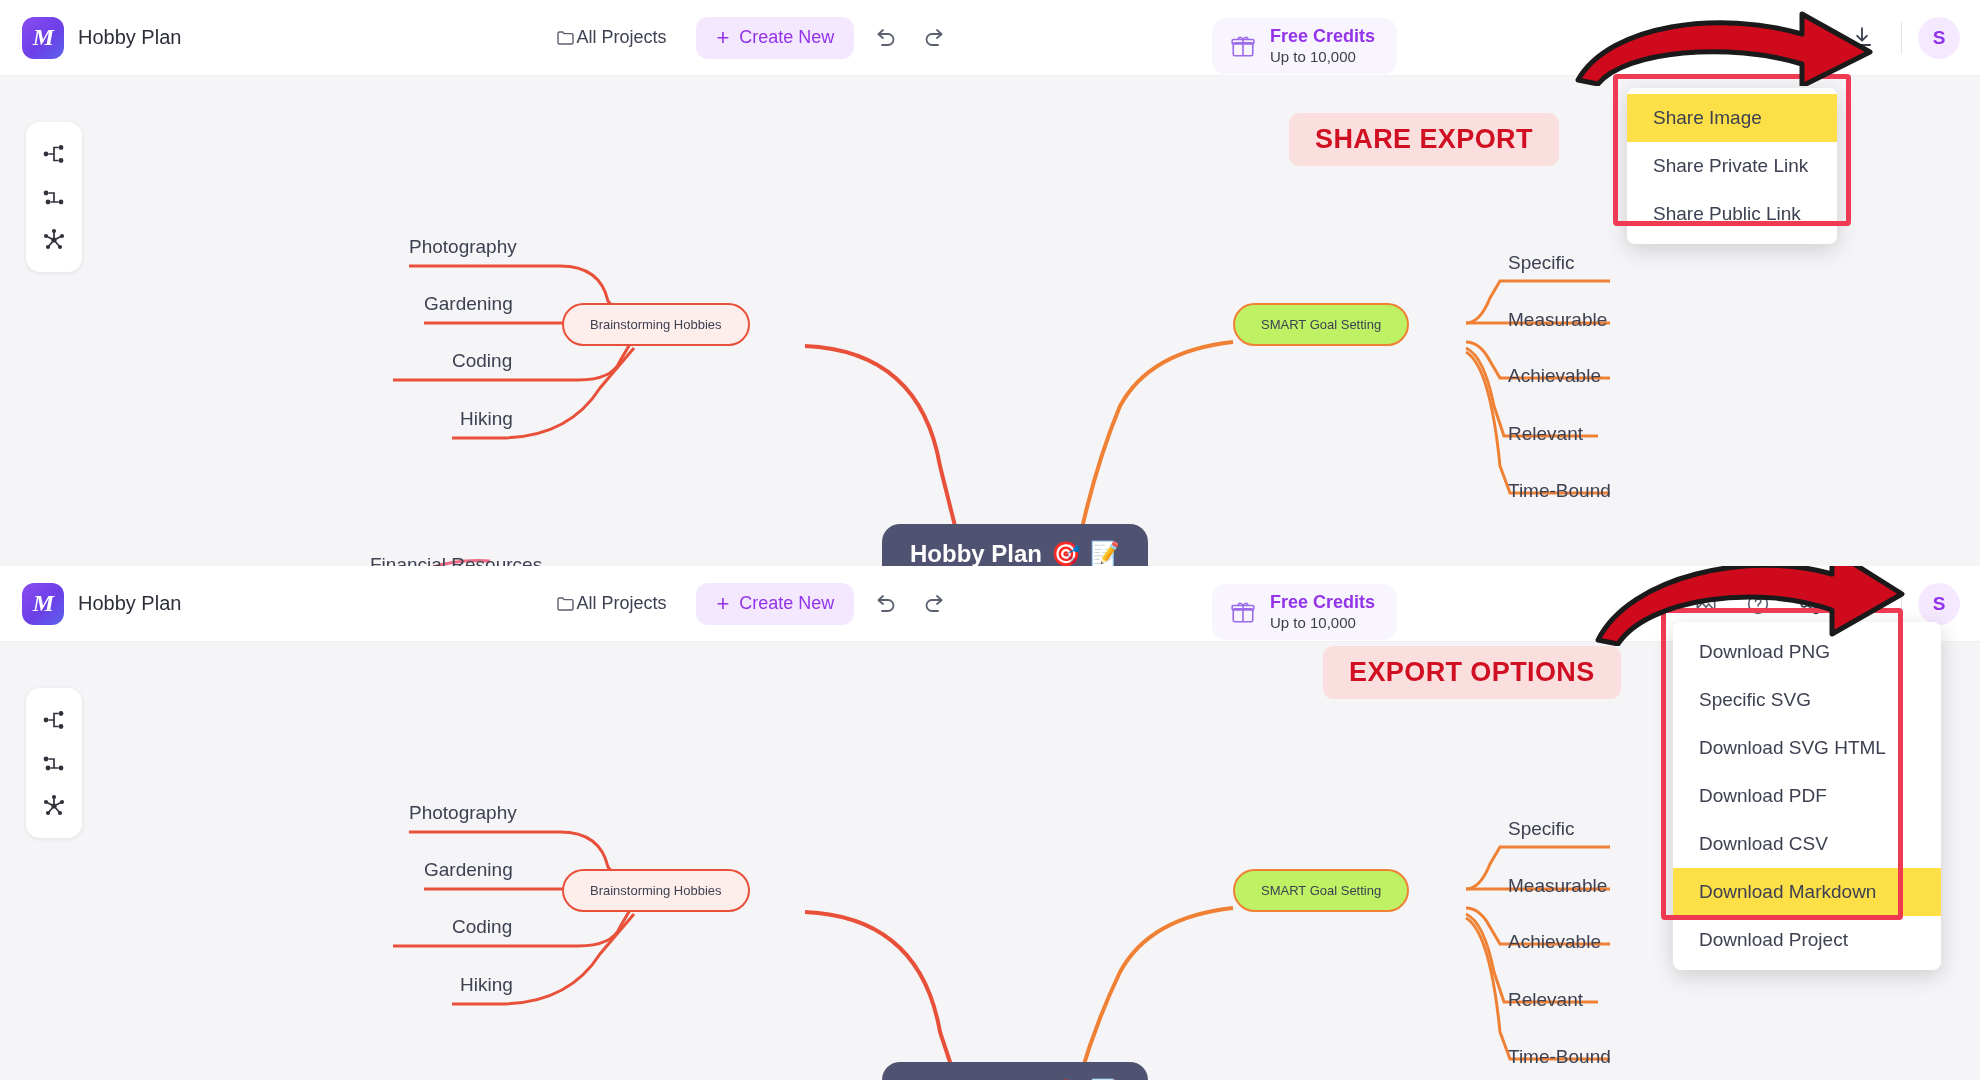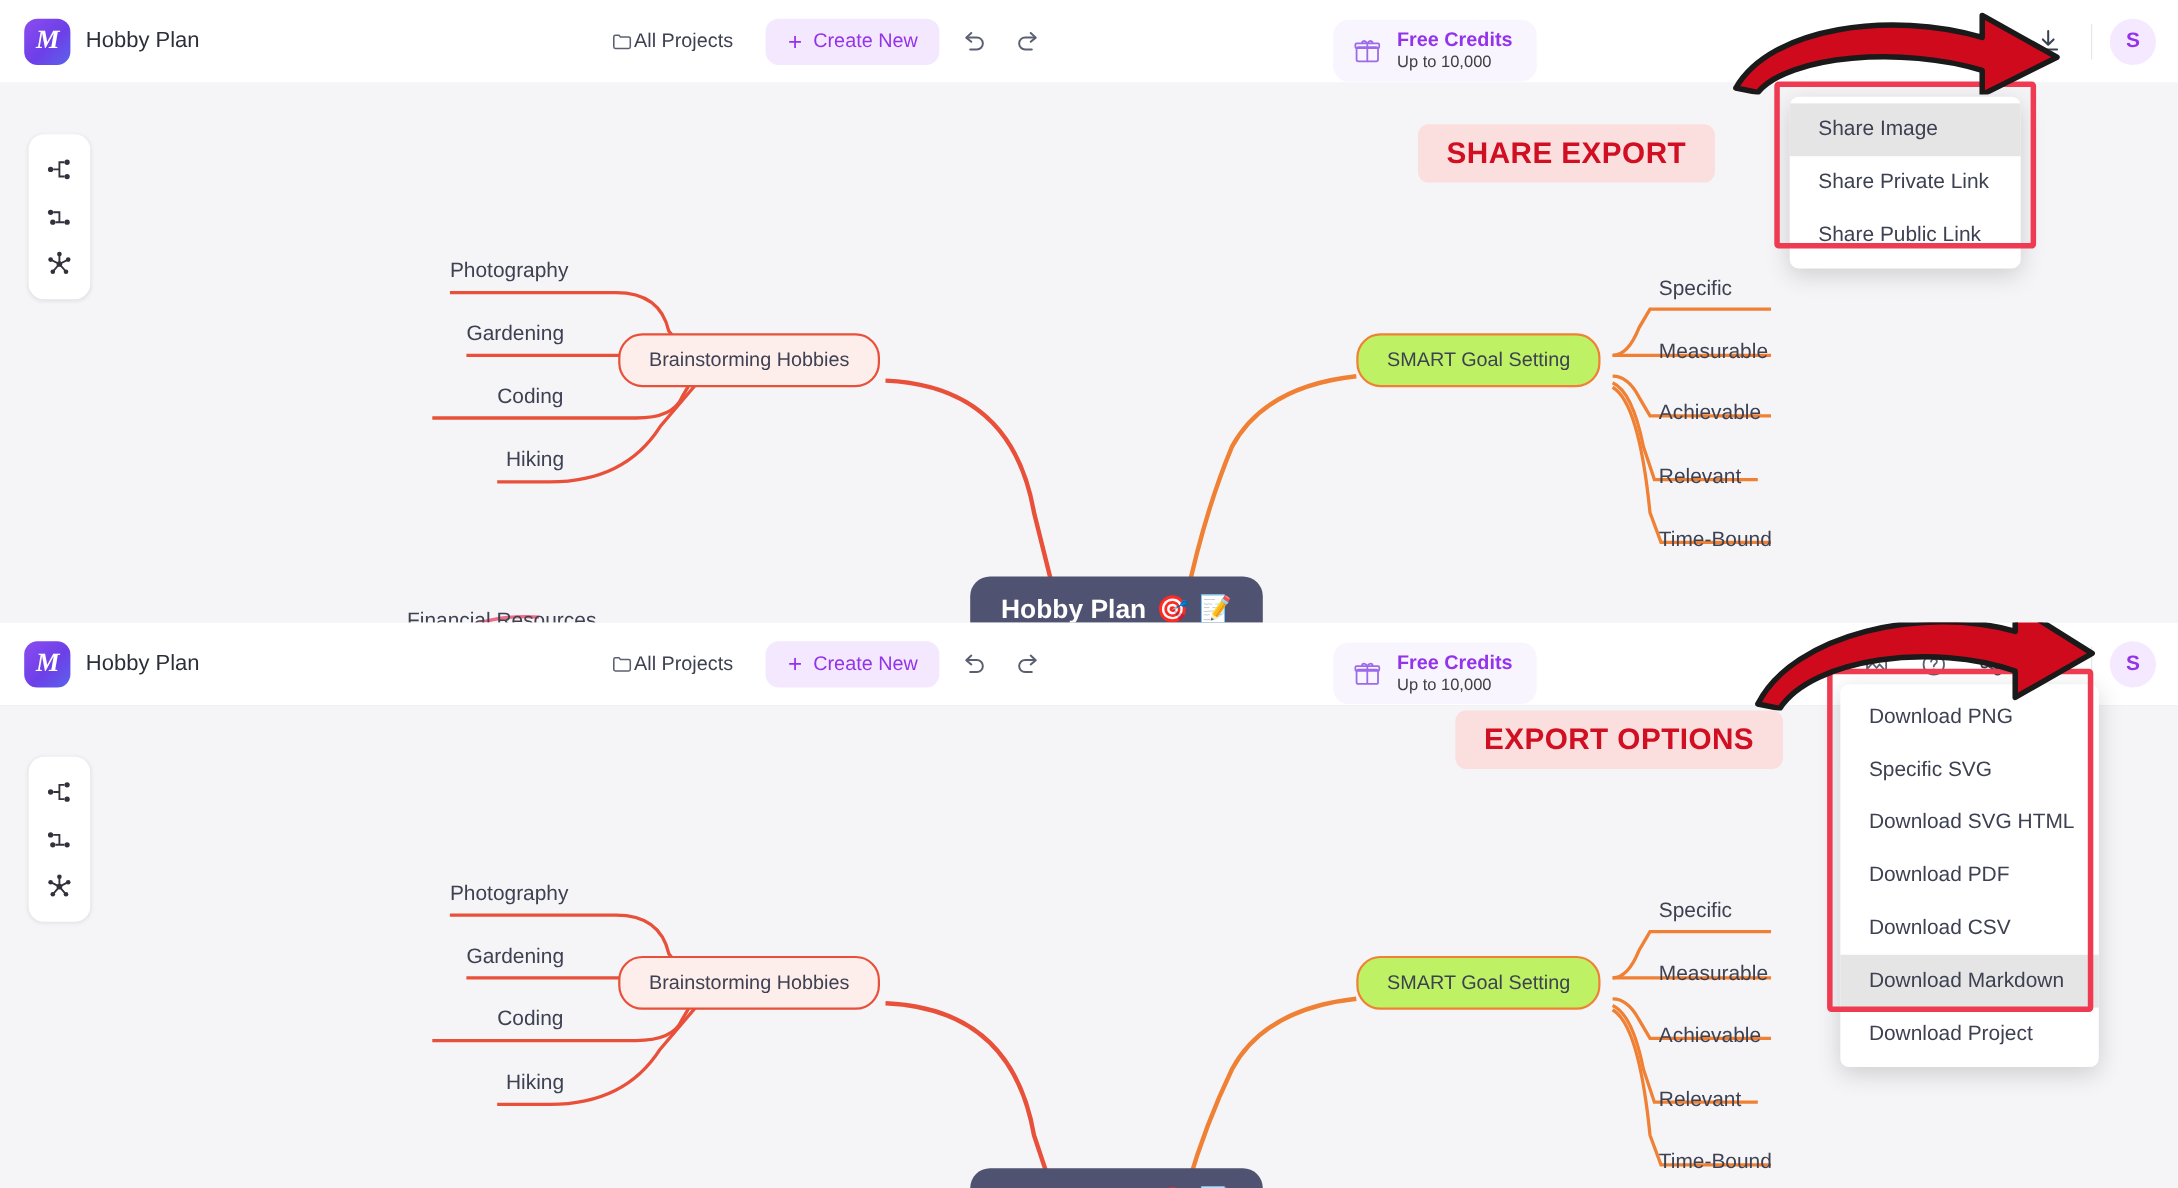--- a/index.html
+++ b/index.html
@@ -79,21 +79,21 @@
     background:#ffffff; border-radius:14px;
     box-shadow: 0 1px 4px rgba(0,0,0,.09);
     display:flex; flex-direction:column; align-items:center;
     justify-content:space-around; padding:10px 0;
   }
   .layout-tools .lt { width:34px; height:34px; display:flex; align-items:center; justify-content:center; }
 
   
   .node {
     position:absolute; display:flex; align-items:center; justify-content:center;
-    border-radius: 22px; font-size:18px; white-space:nowrap;
+    border-radius: 22px; font-size:13px; white-space:nowrap;
   }
   .node-red {
     background:#fdeeec; border:2.5px solid #e8503a; color:#3d4152;
     padding: 12px 26px;
   }
   .node-orange {
     background:#bef264; border:2.5px solid #ef8034; color:#3d4152;
     padding: 12px 26px;
   }
   .leaf {
@@ -121,21 +121,21 @@
   }
 
   
   .menu {
     position:absolute; background:#ffffff; border-radius:8px;
     box-shadow: 0 6px 22px rgba(0,0,0,.16); z-index:55; padding: 6px 0;
   }
   .menu-item {
     font-size:19px; color:#3d4152; padding: 13px 26px; white-space:nowrap;
   }
-  .menu-item.hl { background:#e5e5e5; }
+  .menu-item.hl { background:#fde047; }
 
   svg { display:block; }
 </style>
 </head>
 <body>
 
 <div class="screen">
 
   <div class="panel" id="panel-top">
 
@@ -475,21 +475,21 @@
           <svg width="26" height="26" viewBox="0 0 24 24">
               <path d="M12 3v11M7.5 10L12 14.4 16.5 10" fill="none" stroke="#3c4150" stroke-width="1.7" stroke-linecap="round" stroke-linejoin="round"></path>
               <path d="M4.5 18.5h15" stroke="#3c4150" stroke-width="1.7" stroke-linecap="round"></path>
             </svg>
         </div>
         <div class="divider-v"></div>
         <div class="avatar">S</div>
       </div>
     </div>
 
-    <div class="menu" style="left:1673px; top:56px; width:235px;">
+    <div class="menu" style="left:1673px; top:56px; width:268px;">
       <div class="menu-item">Download PNG</div>
       <div class="menu-item">Specific SVG</div>
       <div class="menu-item">Download SVG HTML</div>
       <div class="menu-item">Download PDF</div>
       <div class="menu-item">Download CSV</div>
       <div class="menu-item hl">Download Markdown</div>
       <div class="menu-item">Download Project</div>
     </div>
 
     <div class="annot-box" style="left:1661px; top:42px; width:242px; height:312px;"></div>

